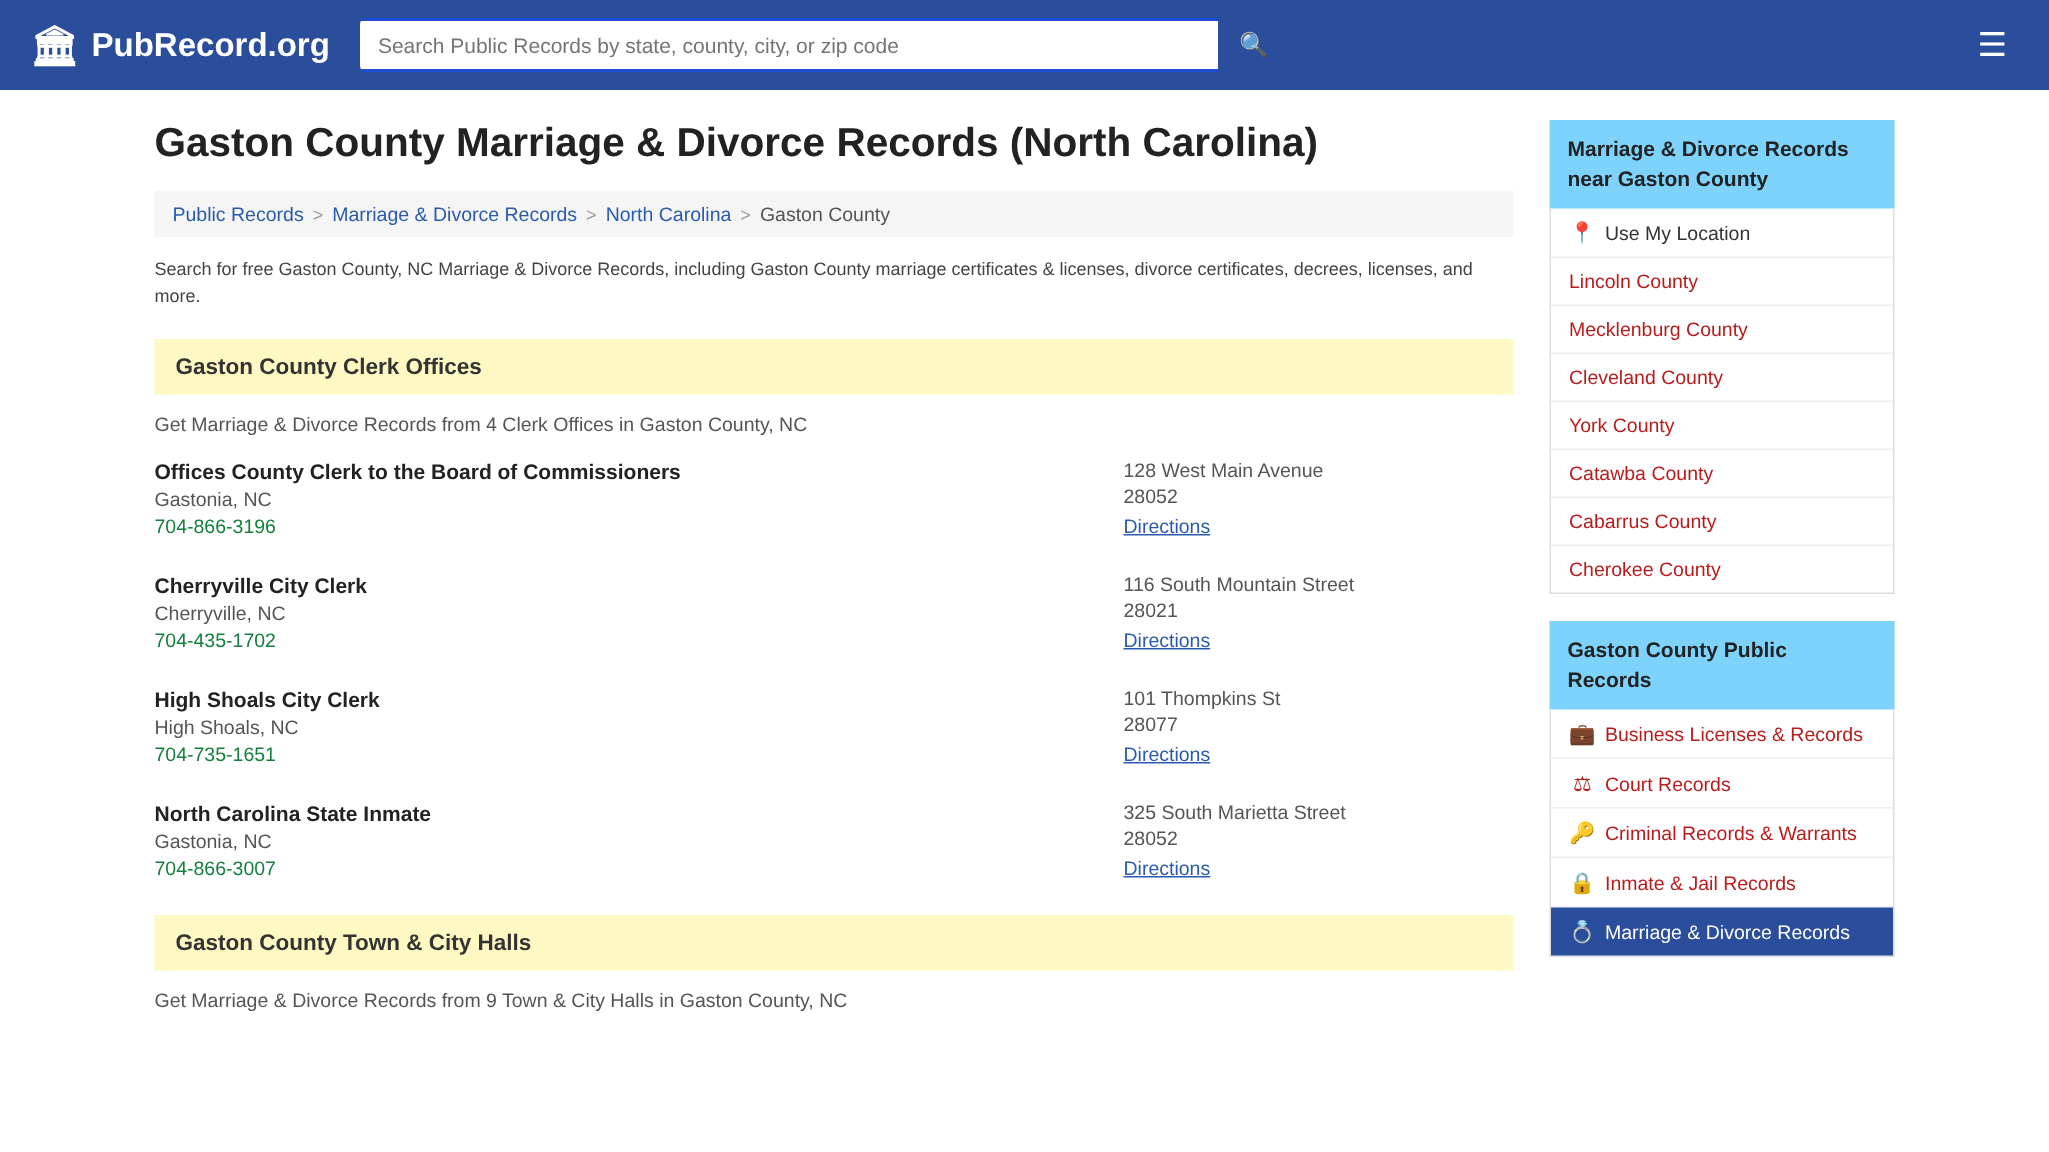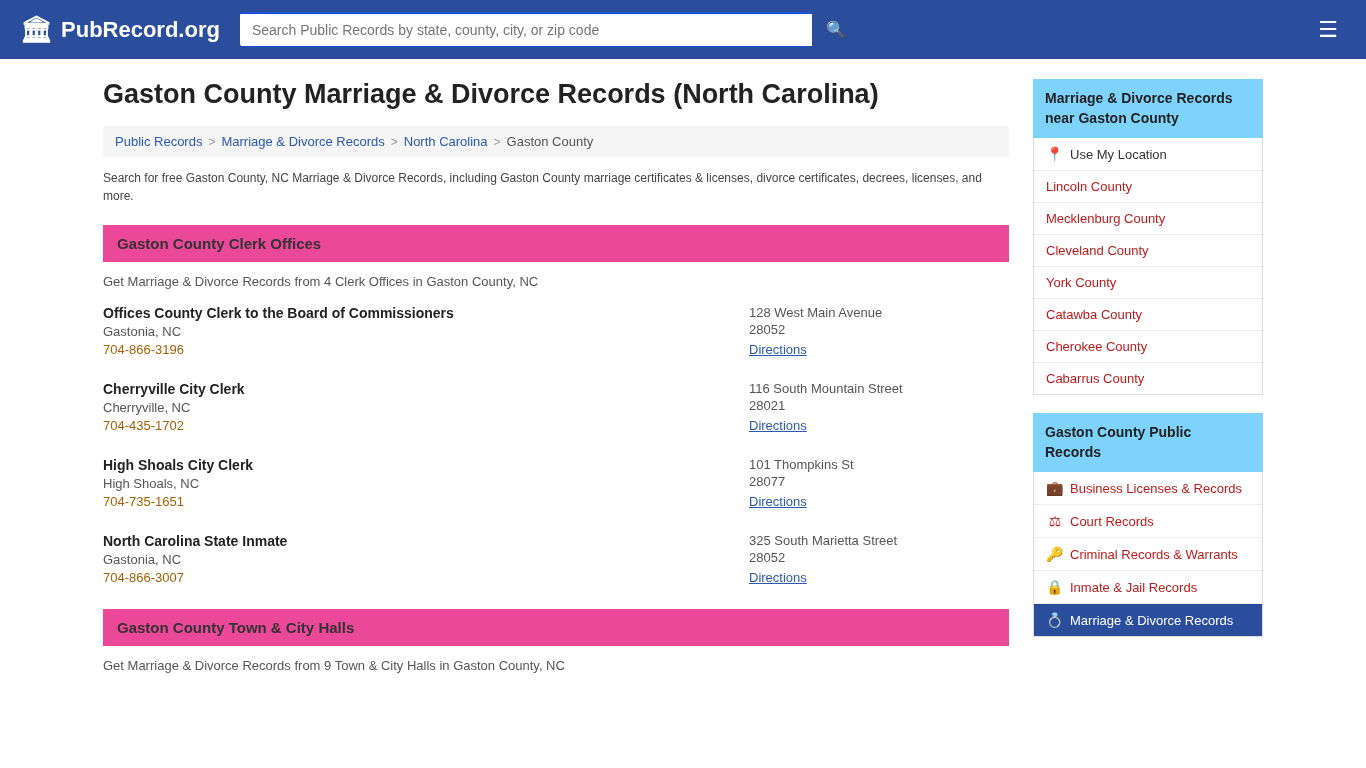--- a/index.html
+++ b/index.html
@@ -103,21 +103,21 @@
     }
     #description {
       font-size: 12px;
       color: #444;
       margin-bottom: 20px;
       line-height: 1.5;
     }
 
     
     .section-header {
-      background: #ec4899;
+      background: #fef9c3;
       padding: 10px 14px;
       font-weight: bold;
       font-size: 15px;
       margin-bottom: 12px;
       margin-top: 8px;
     }
     .section-desc {
       font-size: 13px;
       color: #555;
       margin-bottom: 16px;
@@ -141,21 +141,21 @@
       color: #222;
       margin-bottom: 3px;
     }
     .listing-city {
       font-size: 13px;
       color: #555;
       margin-bottom: 3px;
     }
     .listing-phone {
       font-size: 13px;
-      color: #a16207;
+      color: #15803d;
     }
     .listing-address {
       font-size: 13px;
       color: #555;
       margin-bottom: 2px;
     }
     .listing-zip {
       font-size: 13px;
       color: #555;
       margin-bottom: 4px;
@@ -325,24 +325,24 @@
           <div class="sidebar-item">
             <span class="sidebar-item-label">Cleveland County</span>
           </div>
           <div class="sidebar-item">
             <span class="sidebar-item-label">York County</span>
           </div>
           <div class="sidebar-item">
             <span class="sidebar-item-label">Catawba County</span>
           </div>
           <div class="sidebar-item">
+            <span class="sidebar-item-label">Cabarrus County</span>
+          </div>
+          <div class="sidebar-item">
             <span class="sidebar-item-label">Cherokee County</span>
-          </div>
-          <div class="sidebar-item">
-            <span class="sidebar-item-label">Cabarrus County</span>
           </div>
         </div>
     </div>
 
     <div class="sidebar-section-header">Gaston County Public Records</div>
     <div class="sidebar-section-body">
       <div id="public-records-list">
           <div class="sidebar-item">
     <span class="sidebar-item-icon">💼</span>
     <span class="sidebar-item-label">Business Licenses &amp; Records</span>

